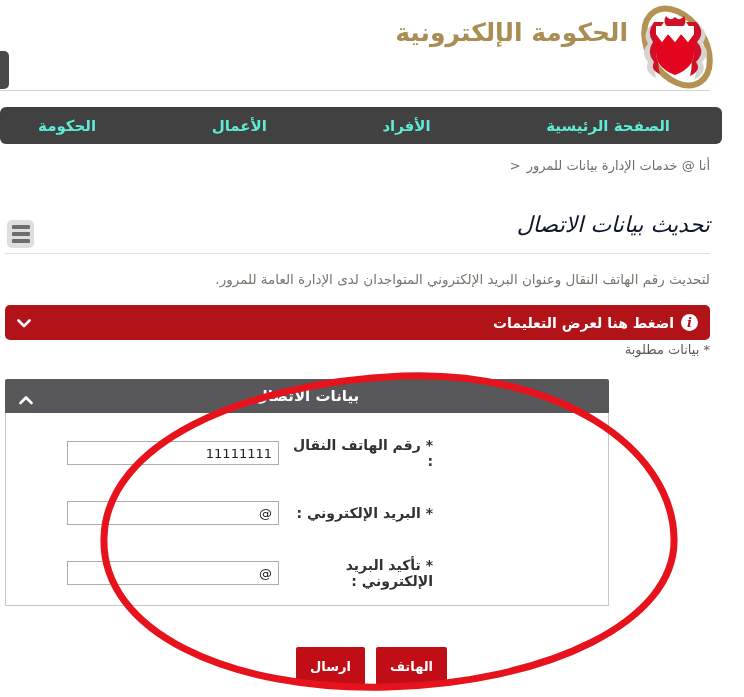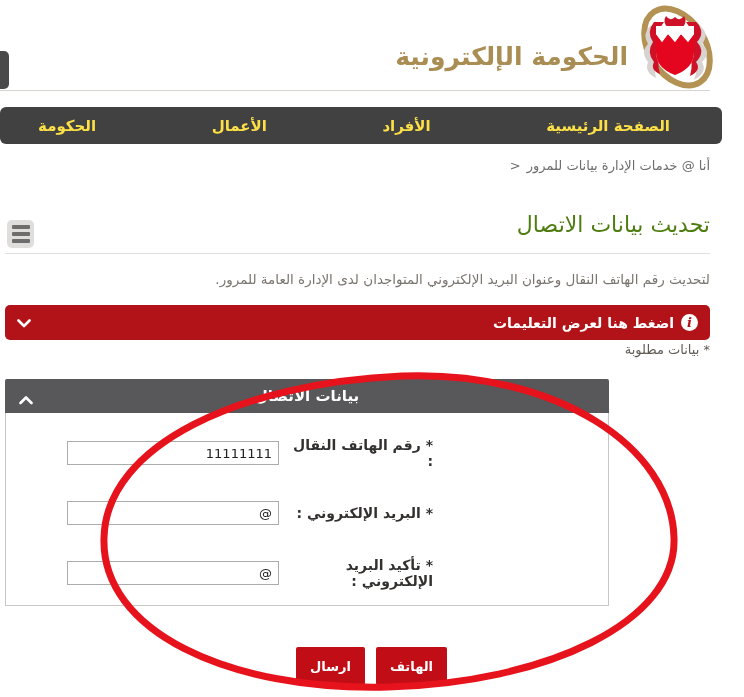--- a/index.html
+++ b/index.html
@@ -3,36 +3,36 @@
 <meta charset="utf-8">
 <style>
   html,body{margin:0;padding:0;}
   body{
     width:744px;height:697px;position:relative;overflow:hidden;
     background:#ffffff;
     font-family:"DejaVu Sans", sans-serif;
     direction:rtl;
   }
   
-  .logo-wrap{position:absolute;top:4px;right:30px;display:flex;align-items:center;gap:8px;direction:rtl;}
+  .logo-wrap{position:absolute;top:4px;right:30px;display:flex;gap:8px;direction:rtl;}
   .logo-text{color:#a98d53;font-size:25px;font-weight:bold;margin-top:14px;letter-spacing:-.5px;}
   .left-tab{position:absolute;top:51px;left:0;width:9px;height:38px;background:#4a4a4a;border-radius:0 5px 5px 0;}
   .header-line{position:absolute;top:90px;left:0;width:710px;height:1px;background:#d8d4cf;}
   
   .nav{
     position:absolute;top:107px;left:0;width:722px;height:37px;
     background:#414141;border-radius:6px;
     display:flex;align-items:center;justify-content:space-between;
     padding:0 52px 0 38px;box-sizing:border-box;direction:rtl;
   }
-  .nav-item{color:#fde047;font-size:15px;font-weight:bold;cursor:pointer;white-space:nowrap;}
+  .nav-item{color:#5eead4;font-size:15px;font-weight:bold;cursor:pointer;white-space:nowrap;}
   
   .breadcrumb{position:absolute;top:158px;right:34px;font-size:13px;color:#6d6d6d;direction:rtl;}
   .breadcrumb .bc-chev{margin-right:2px;}
-  .page-title{position:absolute;top:212px;right:34px;font-size:22px;color:#4d7c0f;}
+  .page-title{position:absolute;top:212px;right:34px;font-size:22px;color:#0f172a;font-style:italic;}
   .hamburger{
     position:absolute;top:220px;left:7px;width:27px;height:28px;background:#e0dedd;
     border-radius:5px;display:flex;flex-direction:column;justify-content:center;gap:3px;align-items:center;cursor:pointer;
   }
   .hamburger i{display:block;width:18px;height:4px;background:#6d6d6d;border-radius:1px;}
   .title-line{position:absolute;top:253px;left:5px;width:705px;height:1px;background:#e2dfdc;}
   .description{position:absolute;top:271px;right:34px;font-size:13.5px;color:#7a746e;}
   
   .banner{
     position:absolute;top:305px;left:5px;width:705px;height:35px;background:#b11319;border-radius:5px;

